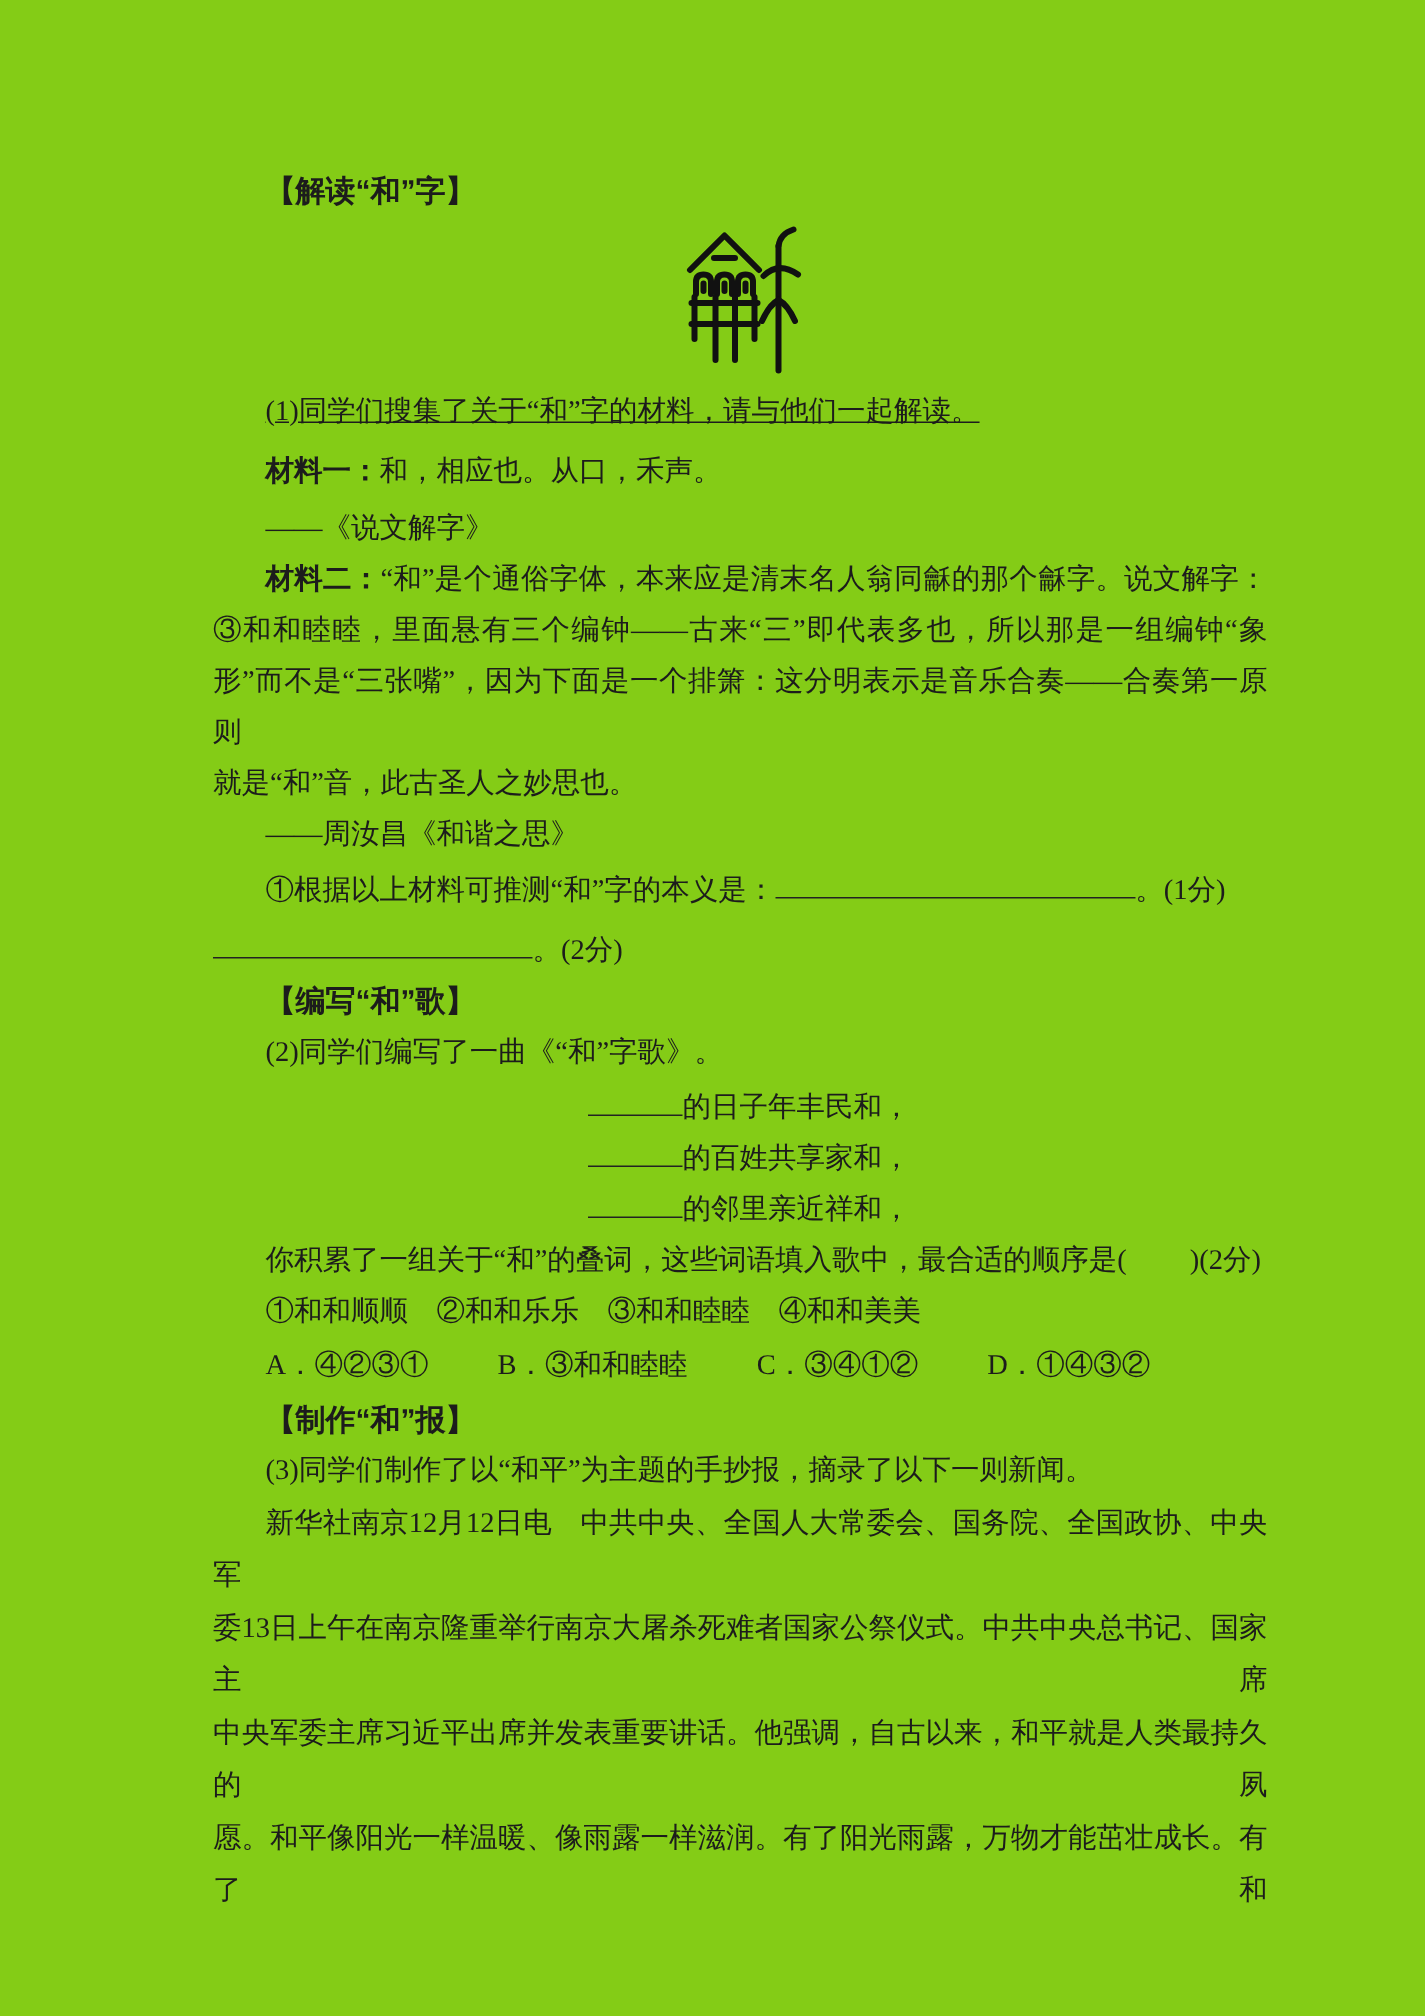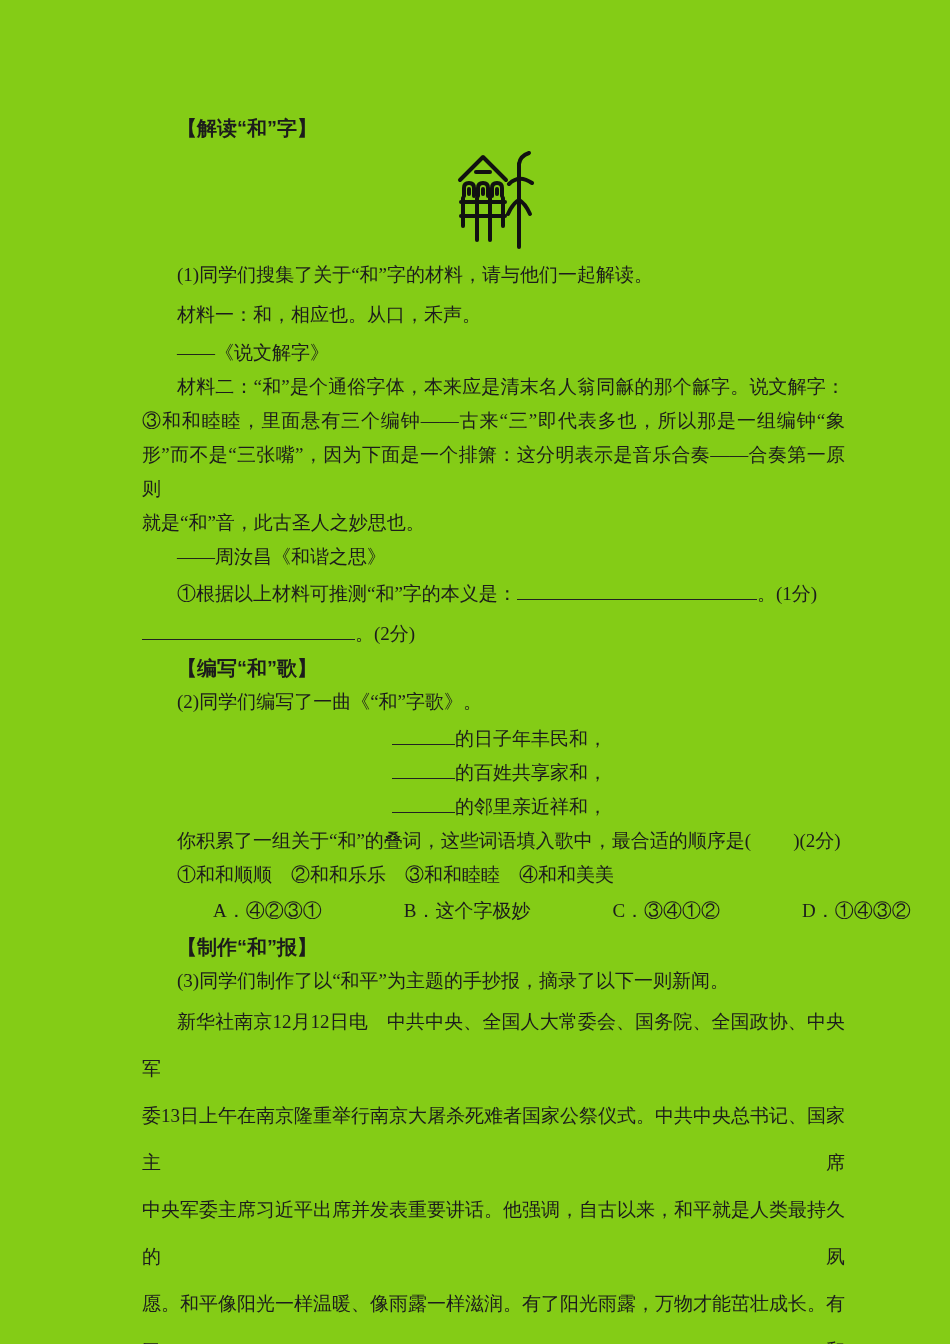--- a/index.html
+++ b/index.html
@@ -7,42 +7,42 @@
     position:relative;
     width:950px;height:1344px;
     background:#84cc16;
     color:#1c1c1c;
     font-family:"Liberation Serif","DejaVu Serif",serif;
     font-size:19px;
     overflow:hidden;
   }
   .content{padding:111px 105px 0 142px;}
   .line{line-height:34px;min-height:34px;white-space:nowrap;}
-  .news-line{line-height:47px;min-height:35px;}
+  .news-line{line-height:35px;min-height:35px;}
   .fill{white-space:normal;text-align:justify;text-align-last:justify;}
   .ind{text-indent:35px;}
   .heading{
     font-family:"Liberation Sans","DejaVu Sans",sans-serif;
     font-weight:bold;font-size:20px;
   }
-  .b{font-weight:normal;}
+  .b{font-weight:bold;}
   .song{padding-left:250px;}
   .blank{display:inline-block;border-bottom:1.5px solid #222;height:17px;vertical-align:baseline;}
   .w240{width:240px;}
   .w213{width:213px;}
   .w63{width:63px;}
   .gap{display:inline-block;width:42px;height:10px;}
-  .choices span{margin-right:46px;margin-left:36px;}
+  .choices span{margin-right:46px;}
   .choices span:last-child{margin-right:0;}
   .seal-wrap{margin:5px 0 0 315px;width:80px;height:100px;}
   .mt2{margin-top:2px;}
   .mt3{margin-top:3px;}
   .mt4{margin-top:4px;}
   .mt6{margin-top:6px;}
-  .mt8{margin-top:8px;}
+  .mt8{margin-top:8px;text-decoration:underline;}
 </style>
 </head>
 <body>
 
 <div class="doc">
   <div class="content">
 
     <div class="line heading ind">【解读“和”字】</div>
 
     <div class="seal-wrap">
@@ -94,21 +94,21 @@
     <div class="line ind">(2)同学们编写了一曲《“和”字歌》。</div>
 
     <div class="line song mt3"><span class="blank w63"></span><span>的日子年丰民和，</span></div>
     <div class="line song"><span class="blank w63"></span><span>的百姓共享家和，</span></div>
     <div class="line song"><span class="blank w63"></span><span>的邻里亲近祥和，</span></div>
 
     <div class="line ind"><span>你积累了一组关于“和”的叠词，这些词语填入歌中，最合适的顺序是(</span><span class="gap"></span><span>)(2分)</span></div>
 
     <div class="line ind">①和和顺顺　②和和乐乐　③和和睦睦　④和和美美</div>
 
-    <div class="line ind choices mt2"><span>A．④②③①</span><span>B．这个字极妙</span><span>C．③④①②</span><span>D．①④③②</span></div>
+    <div class="line ind choices mt2"><span>A．④②③①</span><span>B．③和和睦睦</span><span>C．③④①②</span><span>D．①④③②</span></div>
 
     <div class="line heading ind mt2">【制作“和”报】</div>
 
     <div class="line ind">(3)同学们制作了以“和平”为主题的手抄报，摘录了以下一则新闻。</div>
 
     <div class="line news-line ind fill">新华社南京12月12日电　中共中央、全国人大常委会、国务院、全国政协、中央军</div>
     <div class="line news-line fill">委13日上午在南京隆重举行南京大屠杀死难者国家公祭仪式。中共中央总书记、国家主席</div>
     <div class="line news-line fill">中央军委主席习近平出席并发表重要讲话。他强调，自古以来，和平就是人类最持久的夙</div>
     <div class="line news-line fill">愿。和平像阳光一样温暖、像雨露一样滋润。有了阳光雨露，万物才能茁壮成长。有了和</div>
 

